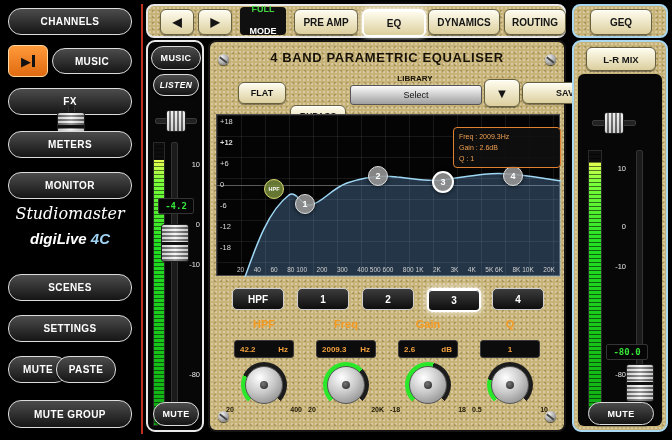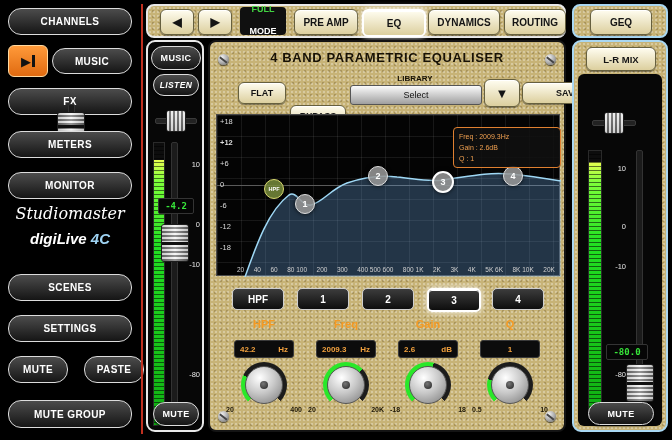--- a/index.html
+++ b/index.html
@@ -116,21 +116,21 @@
 
   <div class="abs btn-dark" style="left:8px;top:274px;width:122px;height:25px;">
       <span>SCENES</span>
     </div>
   <div class="abs btn-dark" style="left:8px;top:315px;width:122px;height:25px;">
       <span>SETTINGS</span>
     </div>
   <div class="abs btn-dark" style="left:8px;top:356px;width:58px;height:25px;">
       <span>MUTE</span>
     </div>
-  <div class="abs btn-dark" style="left:84px;top:356px;width:58px;height:25px;">
+  <div class="abs btn-dark" style="left:56px;top:356px;width:58px;height:25px;">
       <span>PASTE</span>
     </div>
   <div class="abs btn-dark" style="left:8px;top:400px;width:122px;height:26px;">
       <span>MUTE GROUP</span>
     </div>
 
   <div class="abs" style="left:141px;top:4px;width:2px;height:430px;background:#c03020;"></div>
 
   <header class="abs gold" style="left:146px;top:4px;width:420px;height:34px;border:2px solid #e9e9e9;border-radius:8px;box-sizing:border-box;">
     <div class="abs btn-cream" style="left:12px;top:3px;width:32px;height:24px;">

